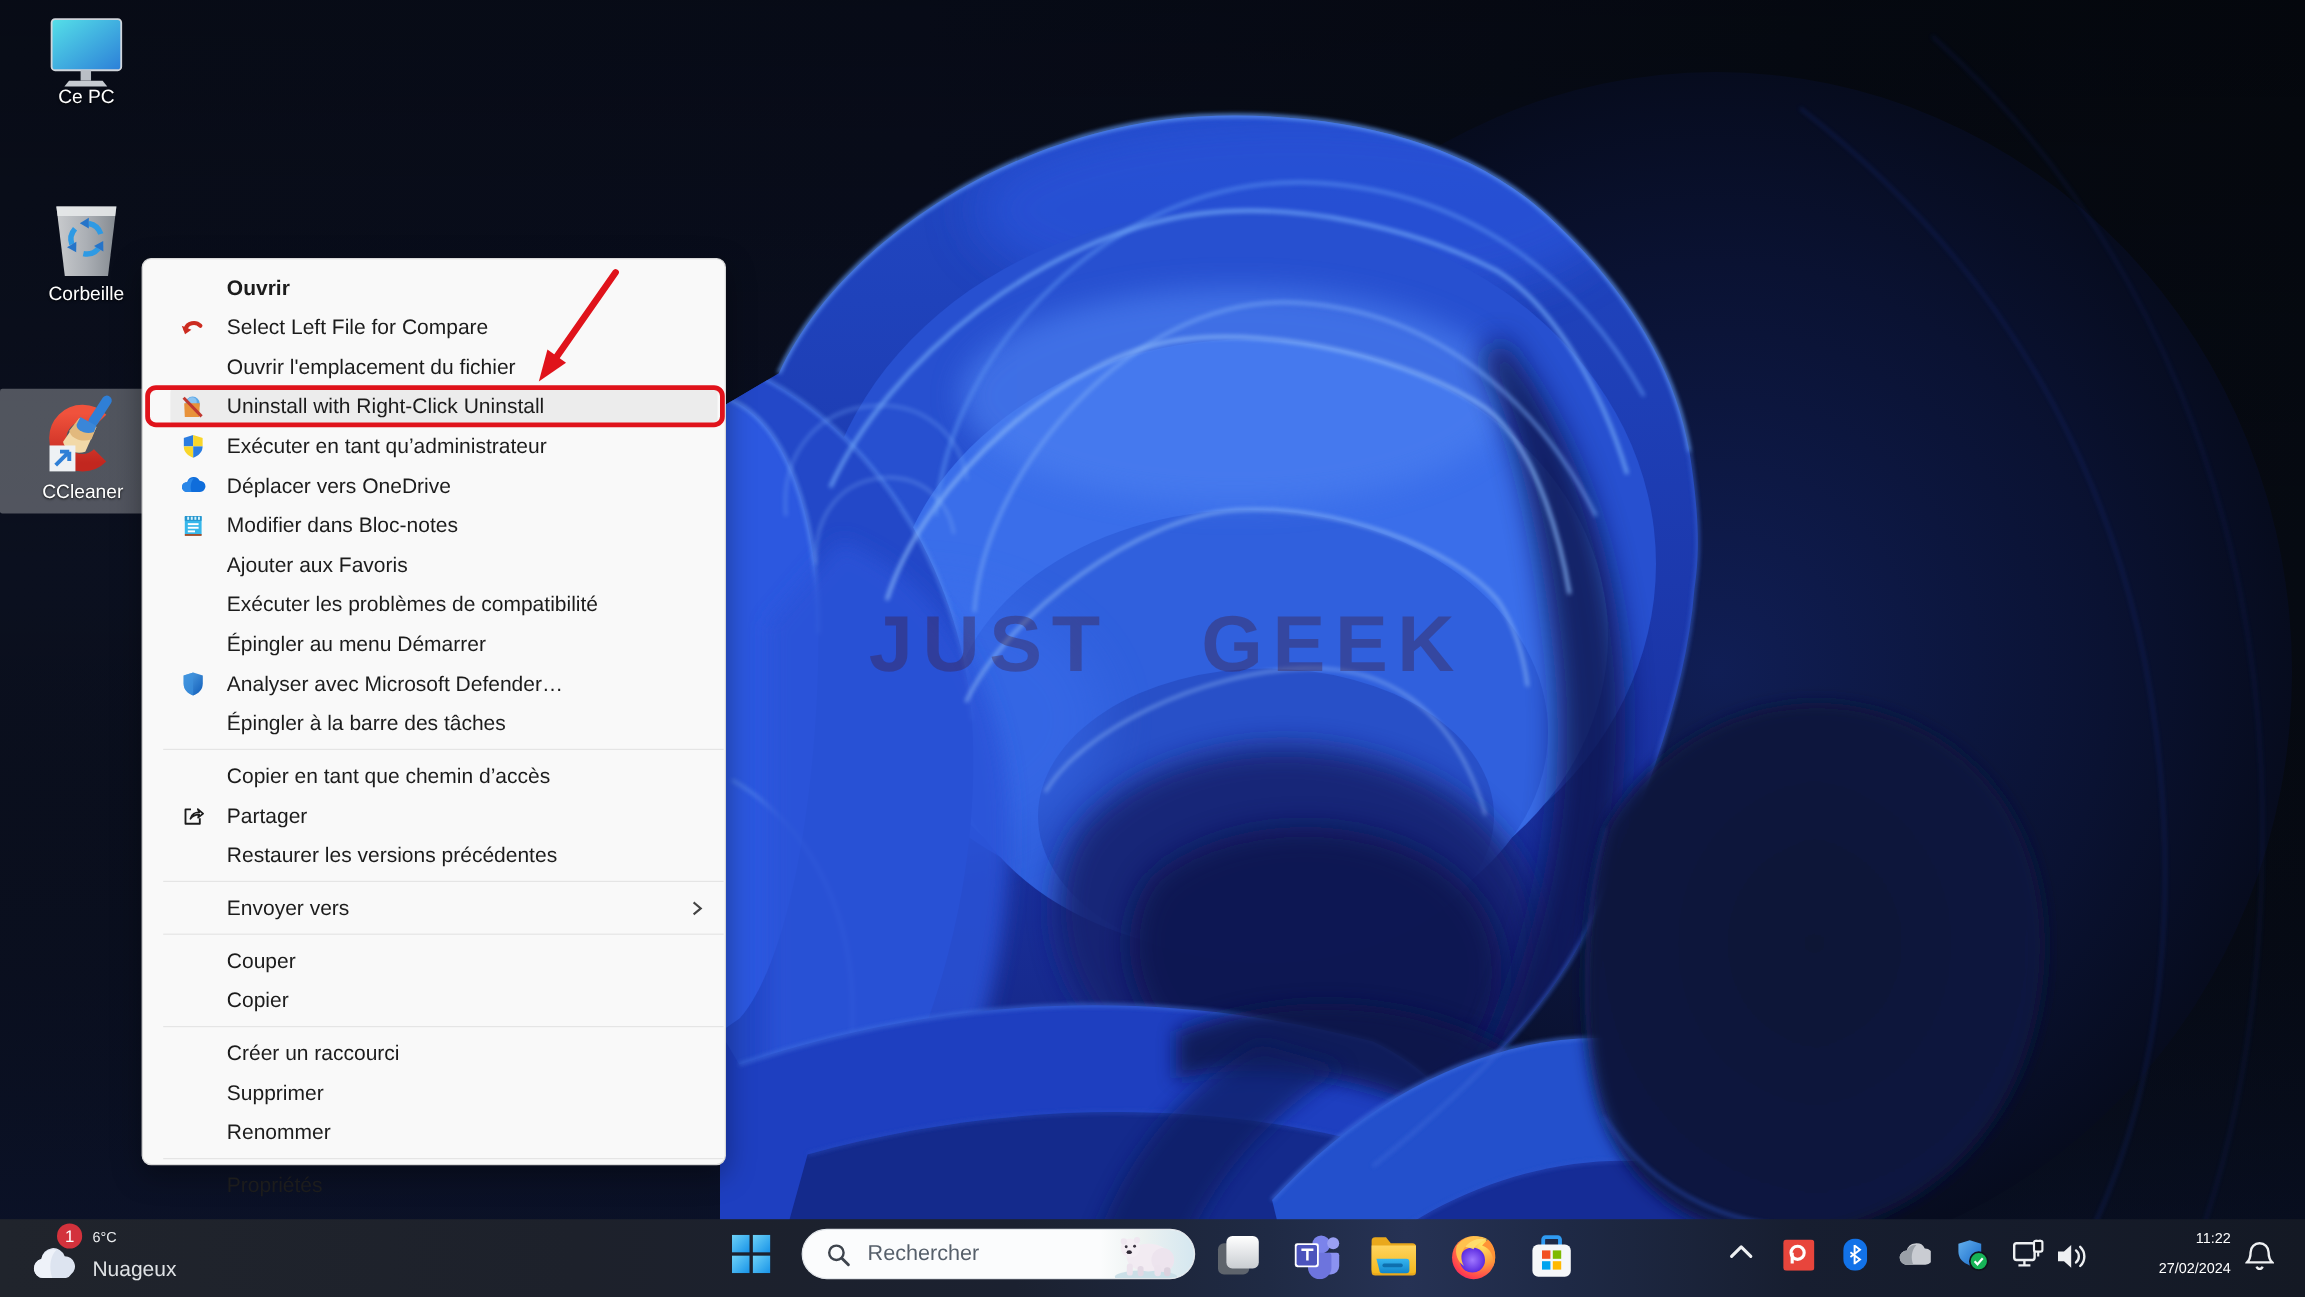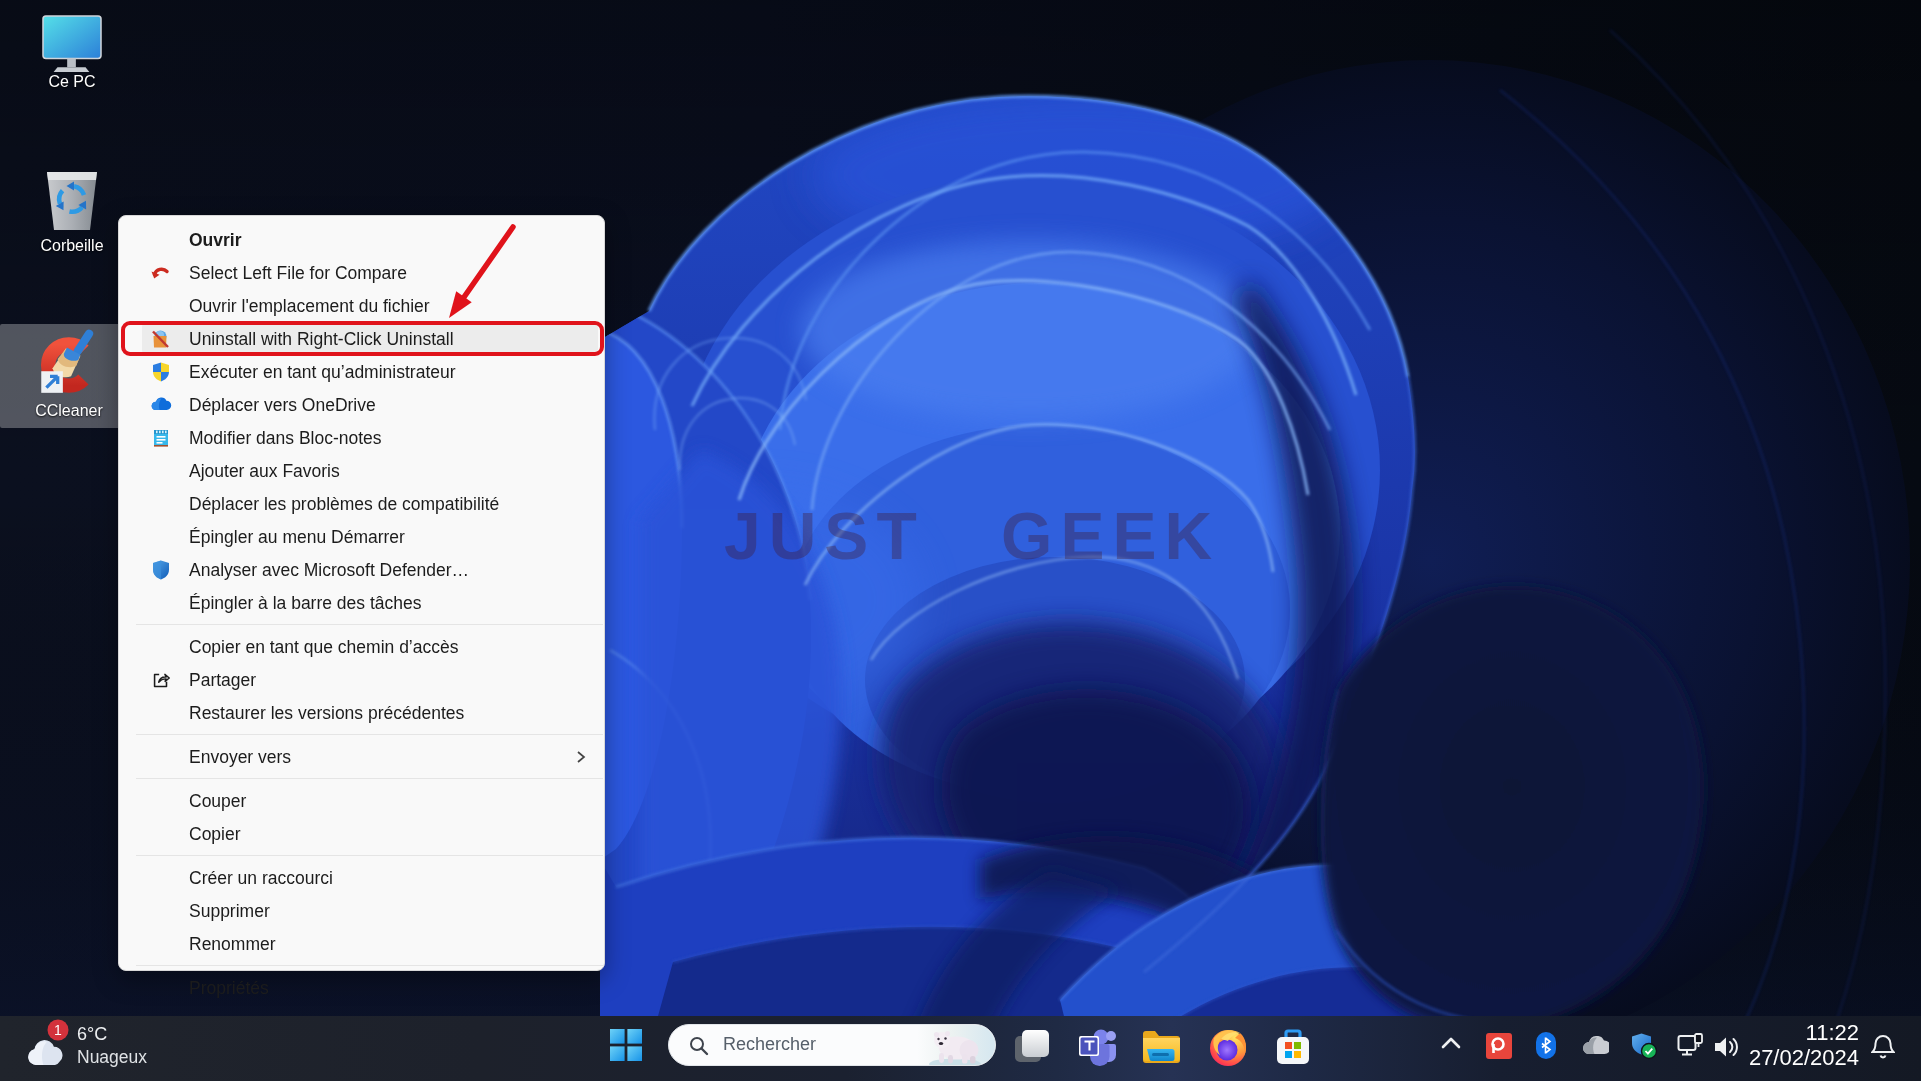--- a/index.html
+++ b/index.html
@@ -27,25 +27,25 @@
   .sep::after { content:""; position:absolute; left:1px; right:1px; top:5px; height:1px; background:#e5e5e5; }
   .chev { position:absolute; right:18px; top:50%; transform:translateY(-50%); }
   
   #redbox { position:absolute; left:121px; top:321px; width:483px; height:35px; z-index:4;
     border:4px solid #e0131b; border-radius:9px; }
   #arrowSvg { position:absolute; left:0; top:0; z-index:4; pointer-events:none; }
   
   #taskbar { position:absolute; left:0; top:1016px; width:1921px; height:65px; z-index:5;
     background:linear-gradient(90deg,#20242c 0%,#1d212b 25%,#1b2130 44%,#1f2a44 55%,#263254 61%,#1e2945 68%,#171e30 78%,#141924 100%); }
   #weather { position:absolute; left:28px; top:8px; color:#eceef0; }
-  #wtemp { position:absolute; left:49px; top:0px; font-size:18px; }
+  #wtemp { position:absolute; left:49px; top:0px; font-size:12px; }
   #wdesc { position:absolute; left:49px; top:23px; font-size:17.5px; color:#dfe2e5; }
   .tb { position:absolute; top:0; }
   #tray { position:absolute; right:0; top:0; height:65px; color:#fff; }
-  #clock { position:absolute; right:62px; top:4px; text-align:right; font-size:22px; color:#fff; line-height:25px; }
+  #clock { position:absolute; right:62px; top:4px; text-align:right; font-size:12px; color:#fff; line-height:25px; }
 </style>
 </head>
 <body>
 <div id="stage">
   <svg id="wall" width="1921" height="1081" viewBox="0 0 1921 1081">
     <defs>
       <linearGradient id="bgg" x1="0" y1="0" x2="1" y2="0">
         <stop offset="0" stop-color="#0b101f"></stop>
           <stop offset="0.4" stop-color="#0a0f20"></stop>
         <stop offset="0.78" stop-color="#070c17"></stop>
@@ -284,21 +284,21 @@
             </g>
             <rect x="4" y="18" width="14" height="1.6" fill="#a3502e"></rect>
           </svg>
         </span>
         <span class="tx">Modifier dans Bloc-notes</span>
       </div>
       <div class="mi">
         <span class="tx">Ajouter aux Favoris</span>
       </div>
       <div class="mi">
-        <span class="tx">Déplacer les problèmes de compatibilité</span>
+        <span class="tx">Exécuter les problèmes de compatibilité</span>
       </div>
       <div class="mi">
         <span class="tx">Épingler au menu Démarrer</span>
       </div>
       <div class="mi">
         <span class="ic">
           <svg width="22" height="22" viewBox="0 0 22 22">
             <defs>
               <linearGradient id="dfg" x1="0" y1="0" x2="1" y2="1">
                 <stop offset="0" stop-color="#58a8e8"></stop>

